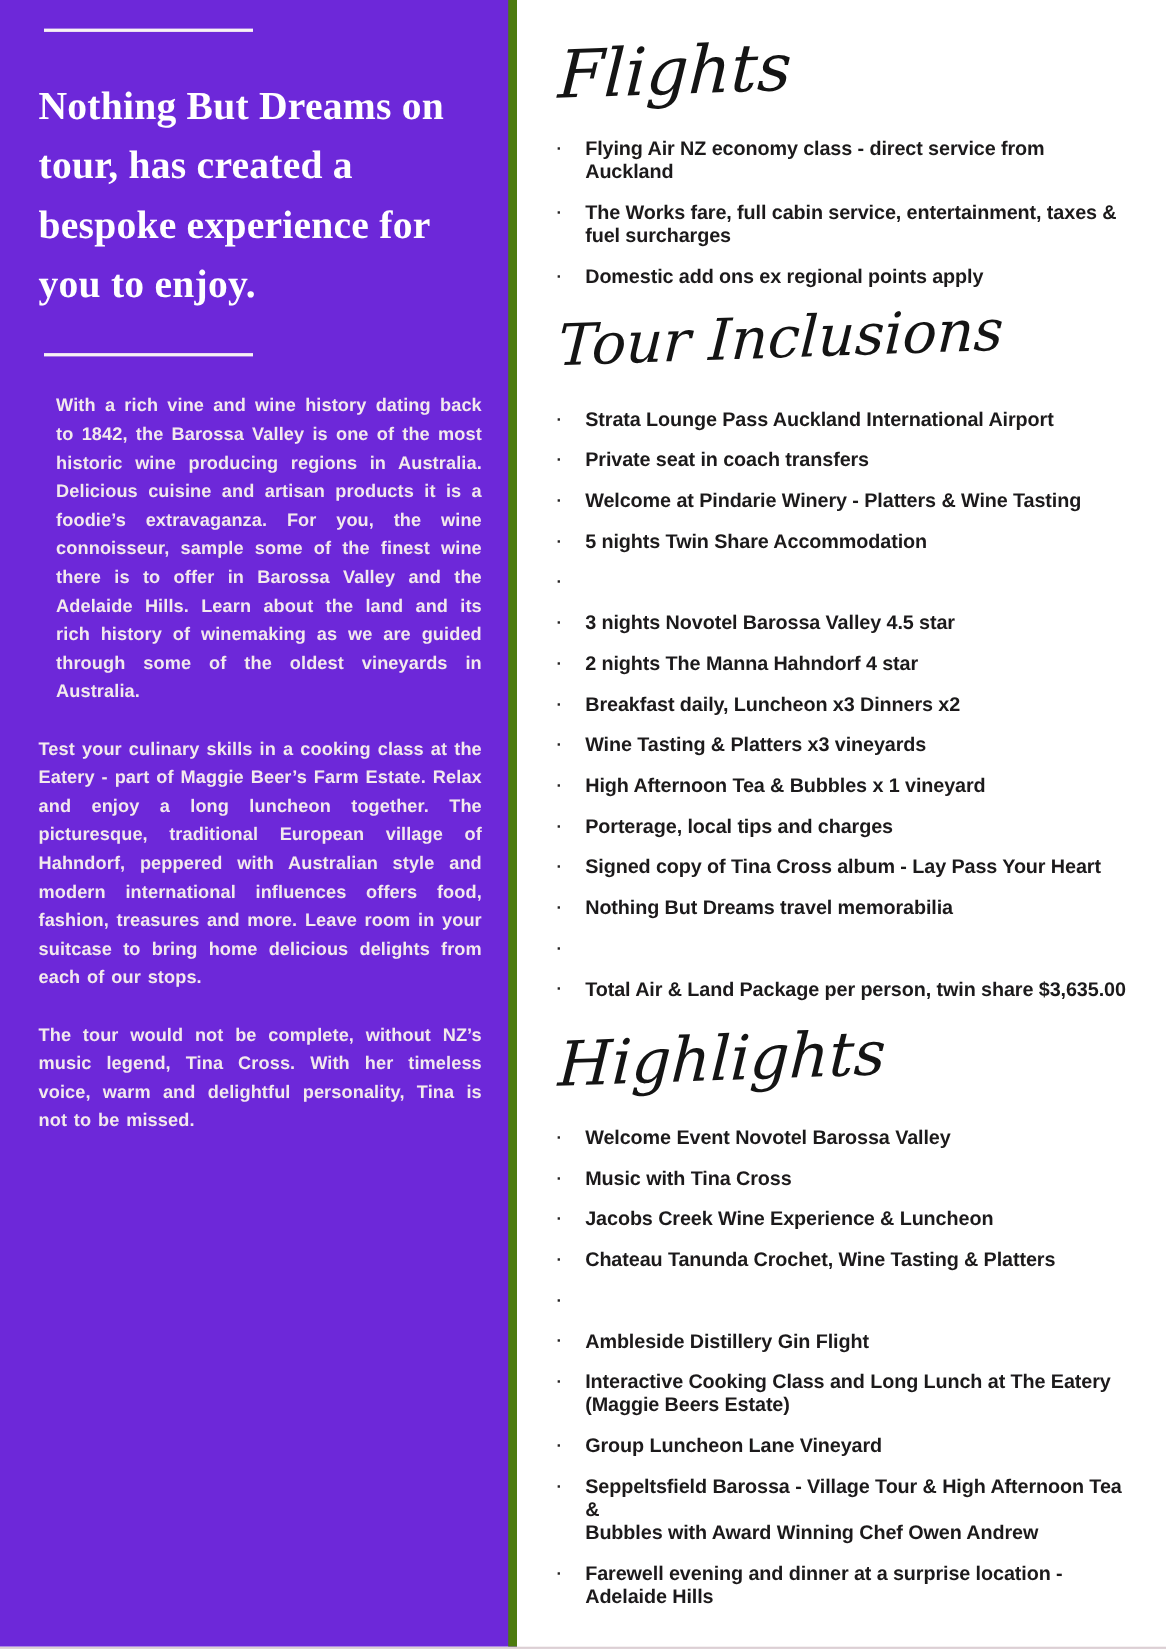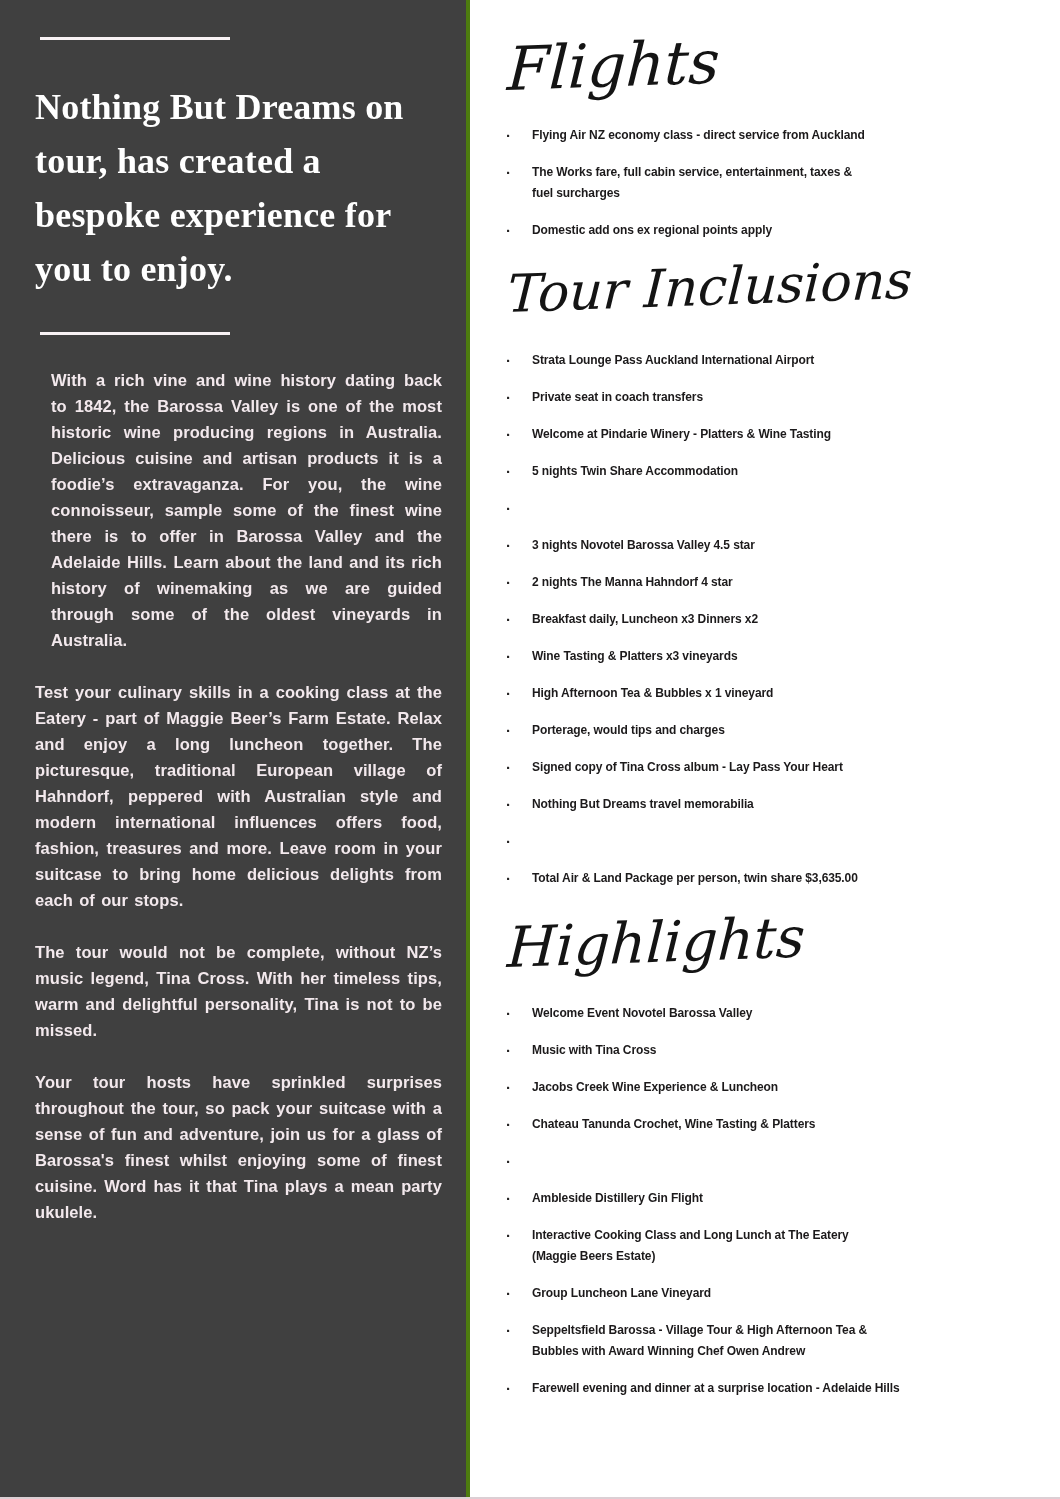--- a/index.html
+++ b/index.html
@@ -9,24 +9,24 @@
     display:flex;
     background:#ffffff;
     border-bottom:2px solid #dccfd4;
     box-sizing:border-box;
     overflow:hidden;
     font-family:"Liberation Sans",sans-serif;
   }
   
   .left-panel{
     width:470px;min-width:470px;
-    background:#404040;
-    border-right:4px solid #4d7c0f;
+    background:#6d28d9;
+    border-right:8px solid #4d7c0f;
     box-sizing:border-box;
-    padding:37px 24px 0 35px;
+    padding:26px 24px 0 35px;
     color:#f3e9ed;
   }
   .rule{width:190px;height:3px;background:#f8f2f4;margin-left:5px;}
   .panel-heading{
     margin:40px 0 0 0;
     font-family:"Liberation Serif","DejaVu Serif",serif;
     font-weight:bold;
     font-size:36px;
     line-height:54px;
     letter-spacing:0.2px;
@@ -66,40 +66,39 @@
   .script.inclusions{font-size:52px;margin-top:26px;margin-bottom:28px;}
   .script.highlights{font-size:56px;margin-top:30px;margin-bottom:26px;}
   ul.bullets{list-style:none;margin:0;padding:0;max-width:520px;}
   ul.bullets li{display:flex;align-items:flex-start;margin-bottom:16px;}
   .dot{
     width:26px;min-width:26px;
     font-weight:bold;font-size:15px;line-height:21px;color:#262424;
   }
   .txt{
     font-weight:bold;
-    font-size:12px;
+    font-size:18px;
     line-height:21px;
     letter-spacing:-0.1px;
     white-space:pre-line;
     color:#1c1a1b;
   }
 </style>
 </head>
 <body>
 
 <div class="page">
 
   <aside class="left-panel">
     <div class="rule rule-top"></div>
     <h1 class="panel-heading">Nothing But Dreams on tour, has created a bespoke experience for you to enjoy.</h1>
     <div class="rule rule-bottom"></div>
     <p class="panel-para first">With a rich vine and wine history dating back to 1842, the Barossa Valley is one of the most historic wine producing regions in Australia. Delicious cuisine and artisan products it is a foodie’s extravaganza. For you, the wine connoisseur, sample some of the finest wine there is to offer in Barossa Valley and the Adelaide Hills. Learn about the land and its rich history of winemaking as we are guided through some of the oldest vineyards in Australia.</p>
     <p class="panel-para">Test your culinary skills in a cooking class at the Eatery - part of Maggie Beer’s Farm Estate. Relax and enjoy a long luncheon together. The picturesque, traditional European village of Hahndorf, peppered with Australian style and modern international influences offers food, fashion, treasures and more. Leave room in your suitcase to bring home delicious delights from each of our stops.</p>
-    <p class="panel-para">The tour would not be complete, without NZ’s music legend, Tina Cross. With her timeless tips, warm and delightful personality, Tina is not to be missed.</p>
-    <p class="panel-para">Your tour hosts have sprinkled surprises throughout the tour, so pack your suitcase with a sense of fun and adventure, join us for a glass of Barossa's finest whilst enjoying some of finest cuisine. Word has it that Tina plays a mean party ukulele.</p>
+    <p class="panel-para">The tour would not be complete, without NZ’s music legend, Tina Cross. With her timeless voice, warm and delightful personality, Tina is not to be missed.</p>
   </aside>
 
   <main class="right-panel">
 
     <section>
       <h2 class="script flights">Flights</h2>
       <ul class="bullets">
         <li>
             <span class="dot">·</span>
             <span class="txt">Flying Air NZ economy class - direct service from Auckland</span>
@@ -153,21 +152,21 @@
         <li>
             <span class="dot">·</span>
             <span class="txt">Wine Tasting &amp; Platters x3 vineyards</span>
           </li>
         <li>
             <span class="dot">·</span>
             <span class="txt">High Afternoon Tea &amp; Bubbles x 1 vineyard</span>
           </li>
         <li>
             <span class="dot">·</span>
-            <span class="txt">Porterage, would tips and charges</span>
+            <span class="txt">Porterage, local tips and charges</span>
           </li>
         <li>
             <span class="dot">·</span>
             <span class="txt">Signed copy of Tina Cross album - Lay Pass Your Heart</span>
           </li>
         <li>
             <span class="dot">·</span>
             <span class="txt">Nothing But Dreams travel memorabilia</span>
           </li>
         <li>

